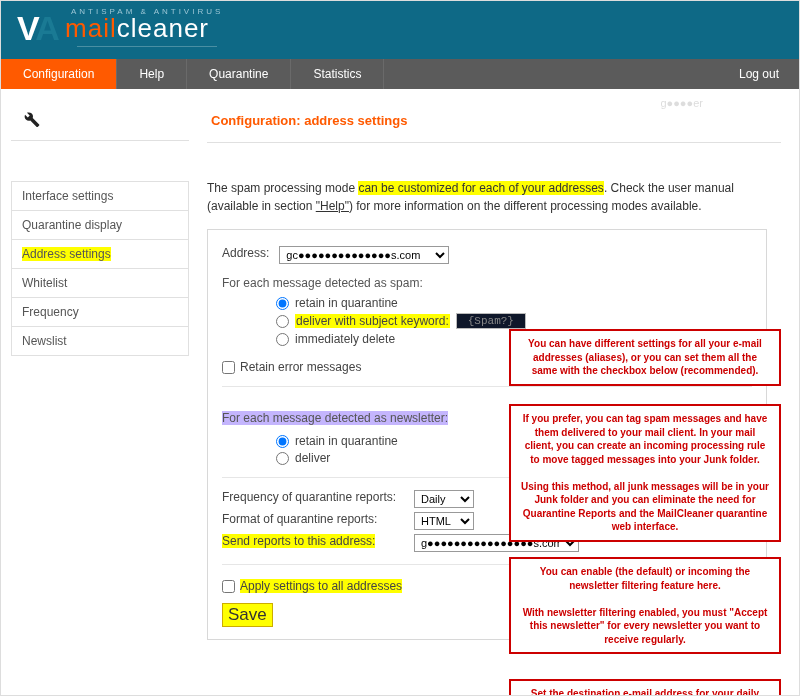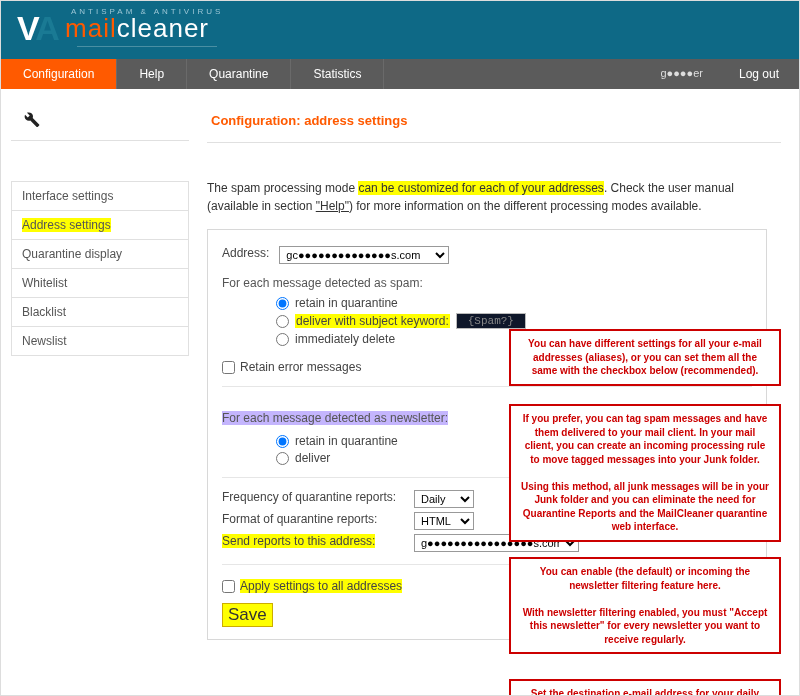--- a/index.html
+++ b/index.html
@@ -12,21 +12,21 @@
 .logo-va .a { font-size: 34px; font-weight: bold; color: #1a7a94; letter-spacing: -2px; }
 .logo-sub { color: #9cc6d5; font-size: 8px; letter-spacing: 3px; position: absolute; top: 6px; left: 70px; }
 .logo-text { color: #fff; font-size: 26px; font-weight: 300; letter-spacing: 1px; display: inline-block; vertical-align: middle; margin-left: 4px; }
 .logo-text .mail { color: #ff5a00; }
 .header-line { position: absolute; bottom: 12px; left: 76px; width: 140px; border-bottom: 1px solid #4a8fa3; }
 
 .navbar { background: #5b5b5b; height: 30px; display: flex; align-items: stretch; color: #fff; font-size: 12px; }
 .navbar .nav-item { padding: 8px 22px; cursor: pointer; border-right: 1px solid #6a6a6a; }
 .navbar .nav-item.active { background: #ff5a00; }
 .navbar .spacer { flex: 1; }
-.navbar .user { padding: 8px 16px; color: #ddd; font-size: 11px; }
+.navbar .user { padding: 8px 16px; color: #ddd; font-size: 11px; margin-top: 30px; }
 .navbar .logout { padding: 8px 20px; cursor: pointer; }
 
 .content { display: flex; height: calc(696px - 58px - 30px); }
 .sidebar { width: 188px; padding: 14px 0 0 10px; }
 .wrench-box { height: 38px; border-bottom: 1px solid #e0e0e0; padding: 4px 8px; margin-bottom: 40px; }
 .wrench-box svg { width: 22px; height: 22px; }
 .side-list { border: 1px solid #e0e0e0; border-bottom: none; }
 .side-list .side-item { padding: 7px 10px; border-bottom: 1px solid #e0e0e0; color: #555; cursor: pointer; font-size: 12px; }
 .side-list .side-item.active { background: #fff; }
 .side-list .side-item .hl { background: #ffff00; }
@@ -87,24 +87,24 @@
 
   <div class="content">
     <div class="sidebar">
       <div class="wrench-box">
         <svg viewBox="0 0 24 24">
             <path fill="#222" d="M22 19l-7-7c.6-1.6.2-3.5-1.1-4.8-1.4-1.4-3.5-1.7-5.2-.9l3 3-2.1 2.1-3-3c-.8 1.7-.5 3.8.9 5.2 1.3 1.3 3.2 1.7 4.8 1.1l7 7c.3.3.8.3 1.1 0l1.6-1.6c.3-.3.3-.8 0-1.1z"></path>
           </svg>
       </div>
       <div class="side-list">
         <div class="side-item">Interface settings</div>
+        <div class="side-item">Quarantine display</div>
         <div class="side-item active"><span class="hl">Address settings</span></div>
-        <div class="side-item">Quarantine display</div>
         <div class="side-item">Whitelist</div>
-        <div class="side-item">Blacklist</div>
+        <div class="side-item">Frequency</div>
         <div class="side-item">Newslist</div>
       </div>
     </div>
 
     <div class="main">
       <div class="page-title">Configuration: address settings</div>
 
       <div class="intro">
         <span>The spam processing mode </span><span class="hl">can be customized for each of your addresses</span><span>. Check the user manual (available in section </span><span class="helplink">"Help"</span><span>) for more information on the different processing modes available.</span>
       </div>

